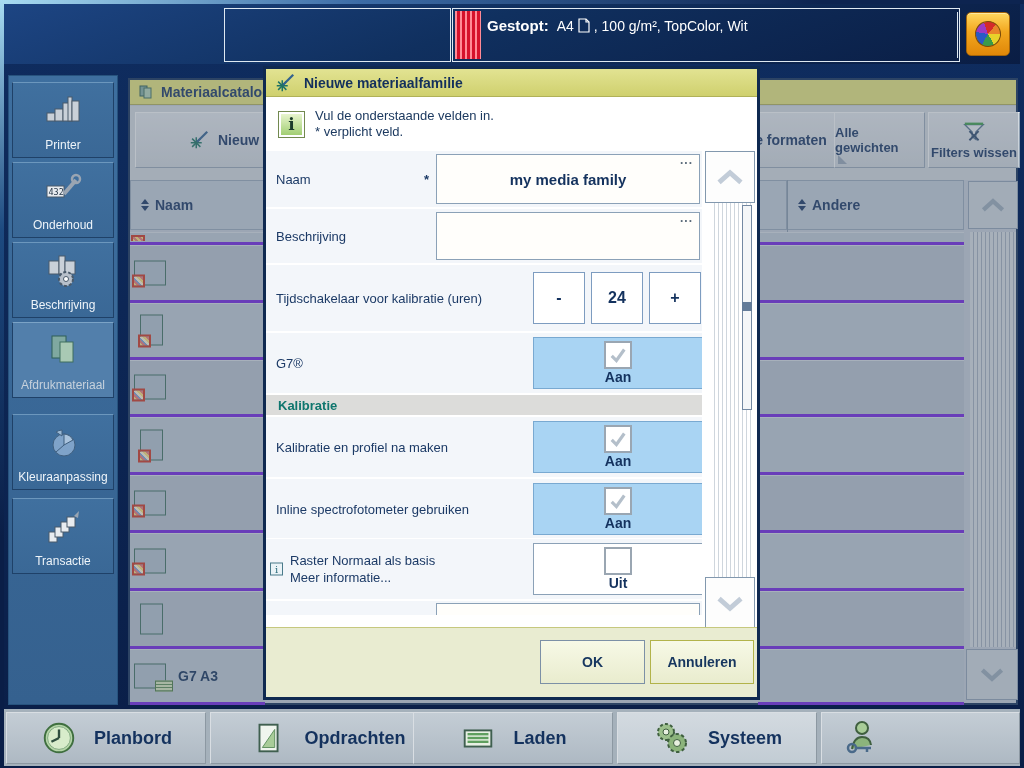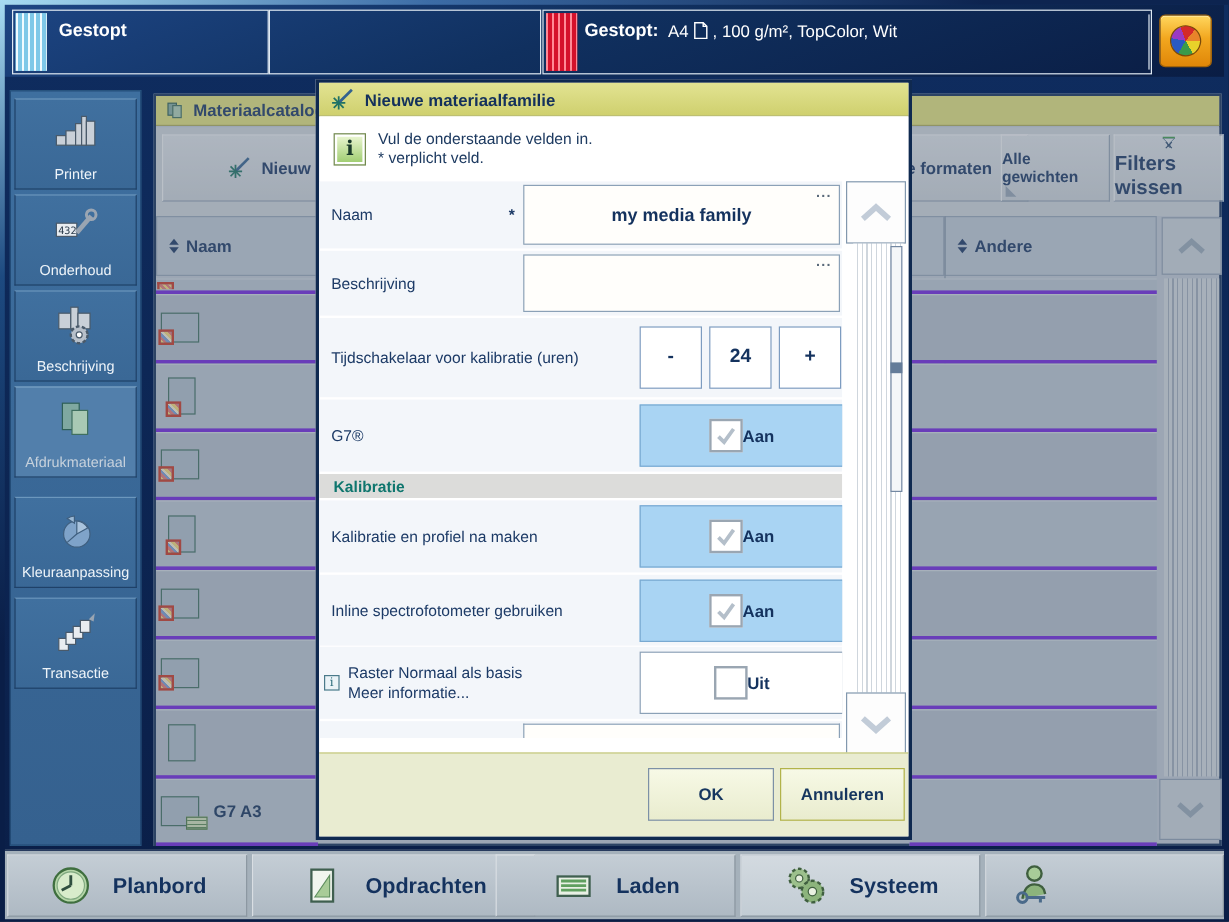--- a/index.html
+++ b/index.html
@@ -59,21 +59,21 @@
                border-bottom:1px solid #a8a95c; display:flex; align-items:center; gap:7px;
                padding-left:8px; font-weight:bold; font-size:14px; color:#1c3a66; }
   .cat-toolbar { position:absolute; left:0; top:26px; width:100%; height:74px; background:#c5ced6; }
   .cat-btn { position:absolute; top:6px; height:56px; background:linear-gradient(180deg,#d4dbe2,#c3ccd4);
              border:1px solid #8fa0b2; border-top-color:#e6eaee; border-left-color:#e6eaee;
              display:flex; align-items:center; justify-content:center; gap:8px;
              font-weight:bold; font-size:14px; color:#1c3a66; cursor:pointer; }
   .cat-btn-nieuw { left:5px; width:177px; }
   .cat-btn-formaten { left:577px; width:150px; }
   .cat-btn-gewichten { left:704px; width:91px; font-size:13px; }
-  .cat-btn-filters { left:798px; width:92px; flex-direction:column; gap:2px; font-size:17px; }
+  .cat-btn-filters { left:798px; width:92px; flex-direction:column; gap:2px; font-size:13px; }
   .corner-tri { position:absolute; left:3px; bottom:3px; width:0; height:0;
                 border-left:9px solid #8fa0b2; border-top:9px solid transparent; }
   .cat-header { position:absolute; top:100px; height:50px; background:#b7c3d1;
                 border:1px solid #8fa1b5; display:flex; align-items:center; gap:6px;
                 padding-left:10px; font-weight:bold; font-size:14px; color:#1c3a66; }
   .hdr-naam { left:0; width:135px; }
   .hdr-stub { left:628px; width:29px; }
   .hdr-andere { left:657px; width:177px; }
   .scroll-btn { position:absolute; background:#c2ccd6; border:1px solid #8a9cb0;
                 display:flex; align-items:center; justify-content:center; cursor:pointer; }
@@ -128,21 +128,21 @@
           font-size:13px; font-weight:bold; color:#1c3a66; }
   .ctl-input { position:absolute; left:170px; top:3px; width:264px; height:50px;
                border:1px solid #8ba1b7; background:#fffefb; display:flex; align-items:center;
                justify-content:center; font-weight:bold; font-size:15px; color:#14325e; }
   .dots { position:absolute; top:-2px; right:6px; font-weight:bold; font-size:12px;
           color:#5a6a7a; letter-spacing:1px; }
   .step { position:absolute; top:7px; width:52px; height:52px; border:1px solid #7d9cc0;
           background:#ffffff; display:flex; align-items:center; justify-content:center;
           font-weight:bold; font-size:16px; color:#14325e; cursor:pointer; }
   .cell { position:absolute; left:267px; top:4px; width:170px; height:52px;
-          display:flex; align-items:center; justify-content:center; gap:0; cursor:pointer; }
+          display:flex; align-items:center; justify-content:center; gap:0; cursor:pointer;flex-direction:column; }
   .cell.on { background:#a9d4f3; border:1px solid #79a9d1; }
   .cell.off { background:#ffffff; border:1px solid #8ba1b7; }
   .cb { width:28px; height:28px; background:#ffffff; border:2px solid #9aa6b2;
         display:flex; align-items:center; justify-content:center; }
   .cb-lbl { font-weight:bold; font-size:14px; color:#14325e; }
   .dsect { width:436px; height:20px; background:#dcdcda; margin-bottom:2px;
            display:flex; align-items:center; padding-left:12px;
            font-weight:bold; font-size:13px; color:#0f766e; }
   .mini-info { position:absolute; left:4px; top:50%; transform:translateY(-50%);
                width:13px; height:13px; border:1px solid #4a7a8a; background:#eaf3f7;
@@ -184,24 +184,20 @@
   .nav-systeem { left:613px; width:200px; }
   .nav-key { left:817px; width:199px; justify-content:flex-start; padding-left:18px; }
 </style>
 </head>
 <body>
 
 <div class="screen">
   <div class="edge-top"></div>
 
   <div class="topbar">
-    <div class="tb-sec tb-sec1">
-      <div class="stripe stripe-cyan"></div>
-      <span class="tb-text">Gestopt</span>
-    </div>
     <div class="tb-sec tb-sec2"></div>
     <div class="tb-sec tb-sec3">
       <div class="stripe stripe-red"></div>
       <div class="tb-plaatsen">
         <span class="b">Gestopt:</span>
         <span>A4</span>
         <svg width="12" height="15" viewBox="0 0 12 15">
             <path d="M1 1 h7 l3 3 v10 h-10 z" fill="none" stroke="#ffffff" stroke-width="1.2"></path>
             <path d="M8 1 v3 h3" fill="none" stroke="#ffffff" stroke-width="1.2"></path>
           </svg>

